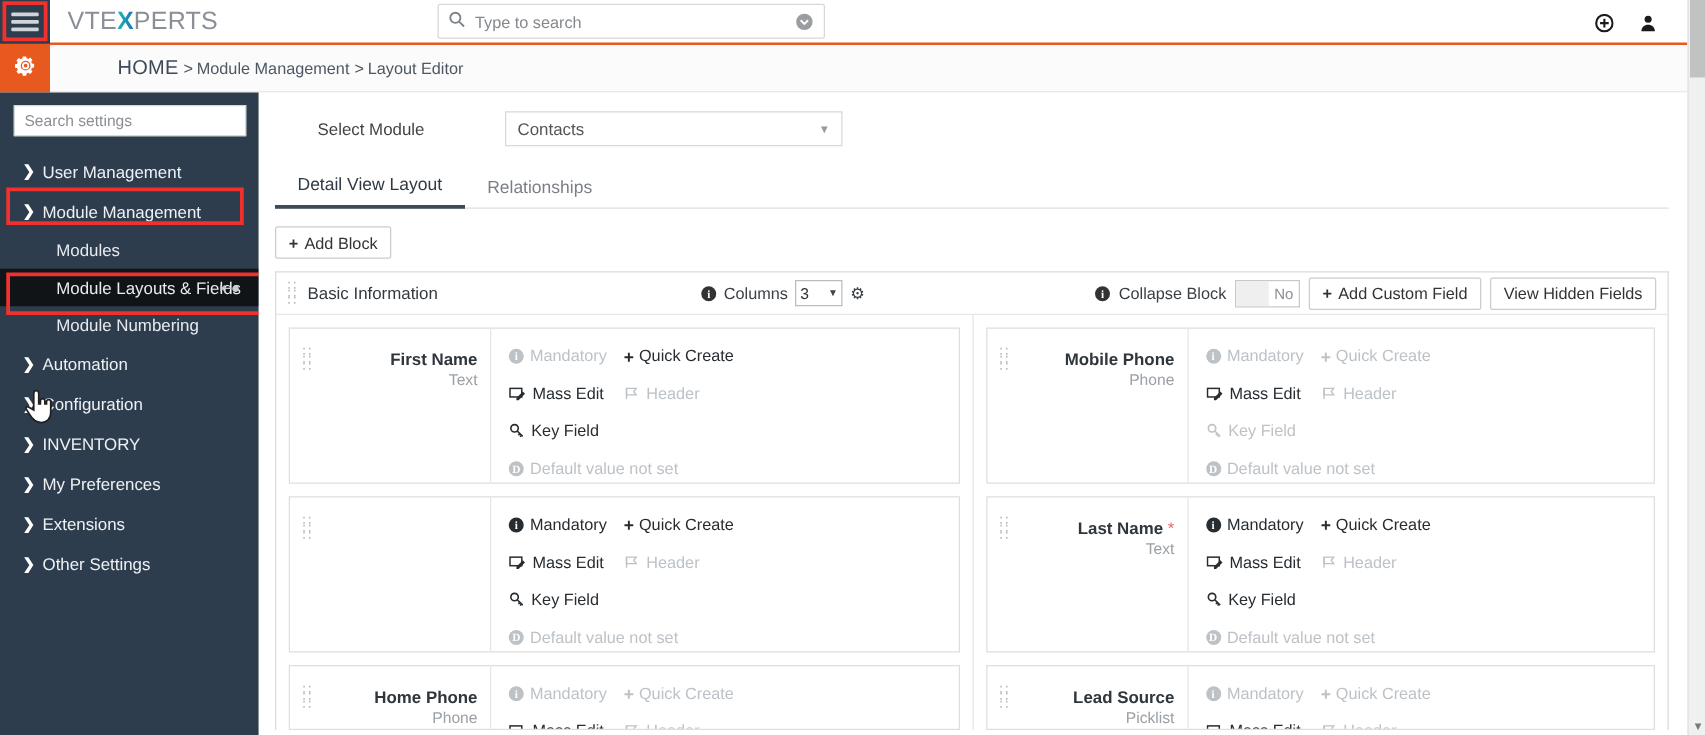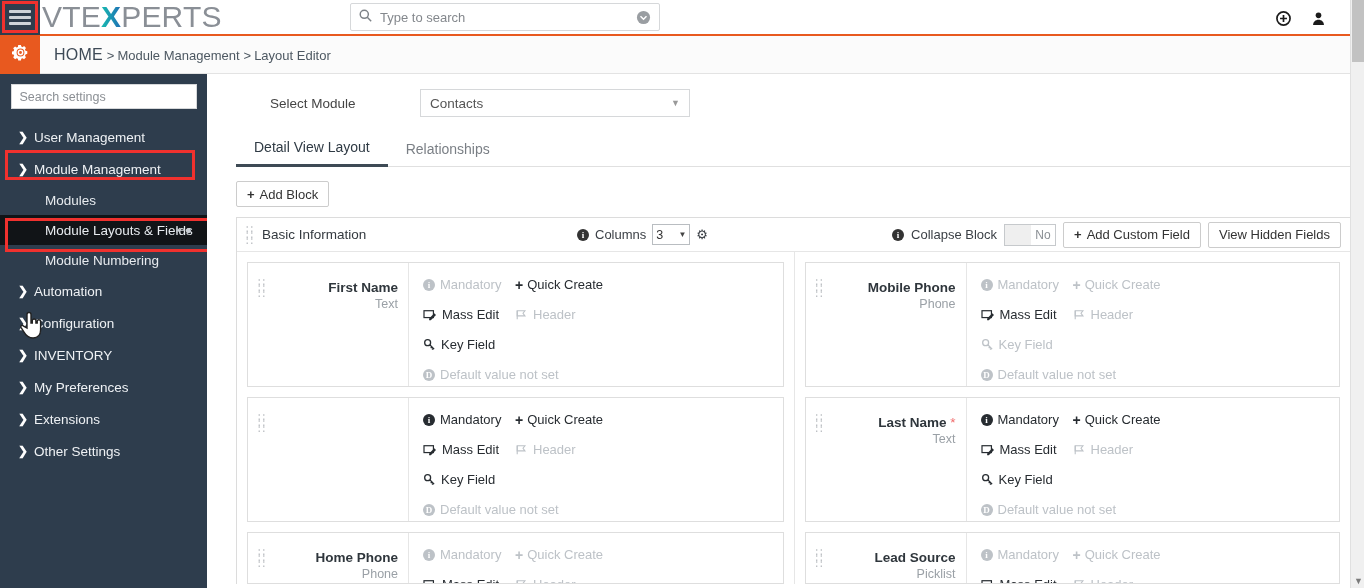--- a/index.html
+++ b/index.html
@@ -23,21 +23,21 @@
     display:flex; align-items:center; justify-content:center;
     position:relative; flex:0 0 40px;
   }
   .hamburger { width:22px; }
   .hamburger span { display:block; height:3px; background:#cfd4d9; margin:3px 0; border-radius:1px;}
   .hl-hamburger {
     position:absolute; left:2px; top:2px; width:36px; height:32px;
     border:3px solid #f0312e; pointer-events:none;
   }
   .logo {
-    margin-left:2px; font-size:30px; letter-spacing:.2px;
+    margin-left:14px; font-size:20px; letter-spacing:.2px;
     font-family:"Liberation Sans", sans-serif; font-weight:400;
     color:#8a8f96; white-space:nowrap;
   }
   .logo .x {
     background:linear-gradient(90deg,#18bcb0 0%, #1f6fb5 100%);
     -webkit-background-clip:text; background-clip:text; color:transparent;
     font-weight:700;
   }
   .searchbox {
     position:absolute; left:350px; top:3px; width:310px; height:28px;
@@ -50,21 +50,21 @@
     font-family:"Liberation Sans", sans-serif; background:transparent;
   }
   .searchbox input::placeholder { color:#84888d; }
   .search-caret { width:15px; height:15px; }
   .top-icons { position:absolute; right:24px; top:0; height:36px; display:flex; align-items:center; gap:20px;}
   .top-icons .ic { cursor:pointer; display:flex; align-items:center; }
 
   
   .crumbbar {
     position:absolute; left:0; top:36px; width:1350px; height:38px;
-    background:#fbfbfb; border-bottom:1px solid #e3e3e3; display:flex; align-items:center;
+    background:#fbfbfb; border-bottom:1px solid #e3e3e3; display:flex; align-items:center;gap:40px;
   }
   .gearbox {
     width:40px; height:38px; background:#e8591f; flex:0 0 40px;
     display:flex; align-items:center; justify-content:center; color:#fff; font-size:16px;
   }
   .crumbs { margin-left:14px; display:flex; align-items:baseline; white-space:nowrap; }
   .crumbs .home { font-size:16px; color:#3e4a57; font-weight:400; letter-spacing:.2px;}
   .crumbs .sep { color:#4d5862; margin:0 3px 0 4px; font-size:13px;}
   .crumbs .seg { font-size:13px; color:#4d5862; }
 
@@ -90,21 +90,21 @@
     font-size:13.5px; color:#e7ebef; cursor:pointer; position:relative;
   }
   .sb-sub.active { background:#111417; }
   .sb-sub .pin { position:absolute; right:16px; font-size:12px; color:#c8cdd2; letter-spacing:-1px;}
   .hl-box { position:absolute; border:3px solid #f0312e; pointer-events:none; }
   .cursor-hand {
     position:absolute; left:18px; top:234px; width:26px; height:30px; pointer-events:none;
   }
 
   
-  .main { position:absolute; left:207px; top:74px; width:1143px; height:514px; background:#fff;padding-left:16px; }
+  .main { position:absolute; left:207px; top:74px; width:1143px; height:514px; background:#fff; }
   .module-row { display:flex; align-items:center; height:58px; padding-left:47px; }
   .module-label { font-size:13.5px; color:#444; width:150px; }
   .module-select {
     width:270px; height:28px; border:1px solid #d6d8da; background:#fff;
     display:flex; align-items:center; justify-content:space-between;
     padding:0 9px; font-size:13.5px; color:#555; cursor:pointer;
   }
   .module-select .tri { color:#999; font-size:9px; }
 
   .tabs {

